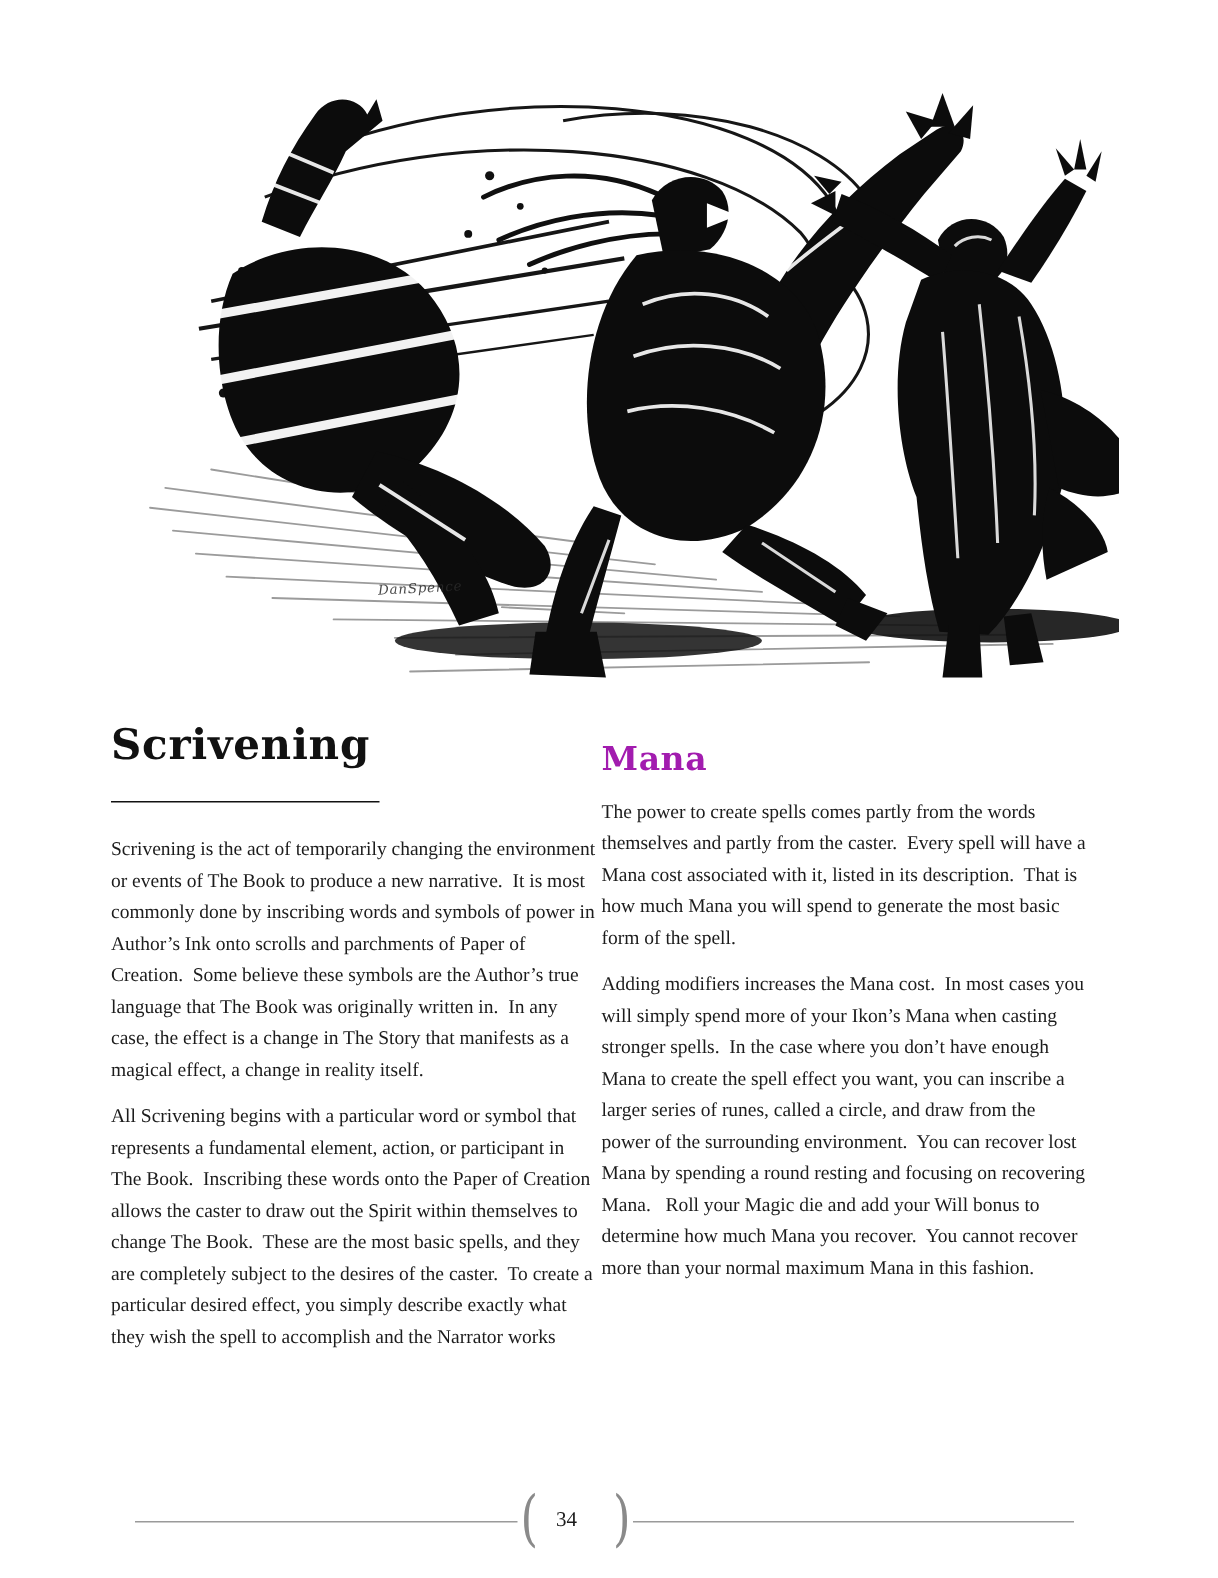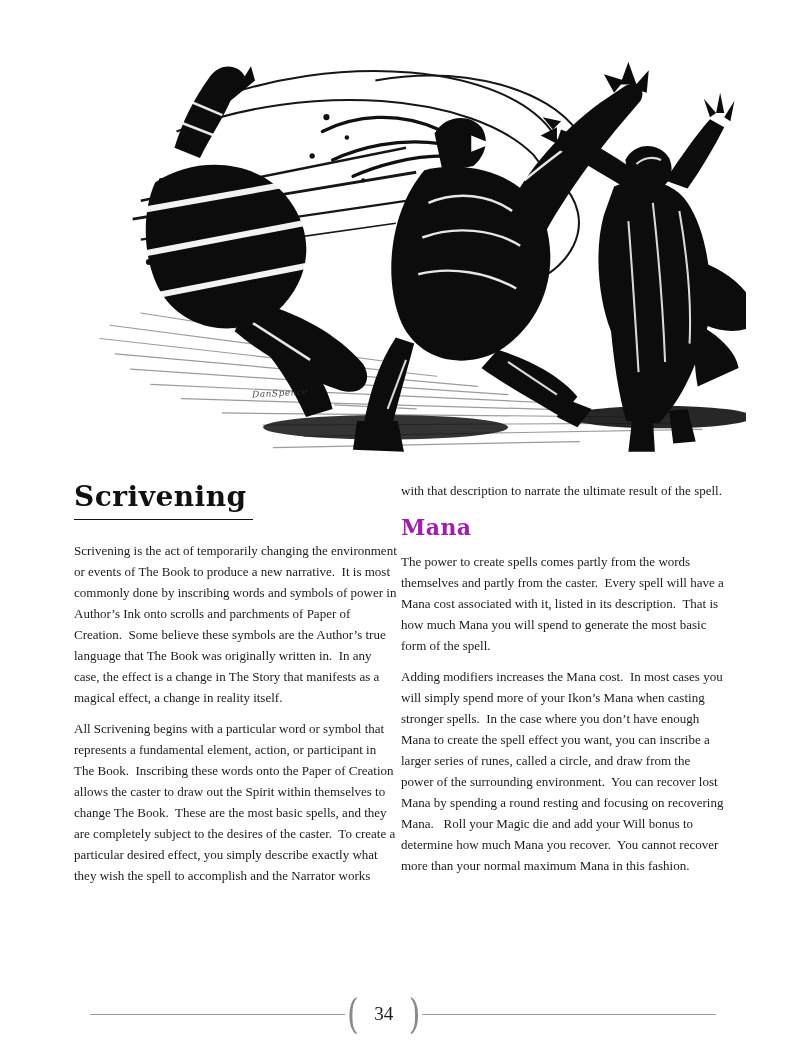--- a/index.html
+++ b/index.html
@@ -51,21 +51,21 @@
     font-weight:700;
     font-size:28px;
     letter-spacing:.5px;
     color:#111;
     margin:4px 0 20px 0;
     line-height:1.1;
   }
   h1.script .underlined{
     display:inline-block;
     border-bottom:1.5px solid #111;
-    padding-bottom:6px;
+    padding-bottom:21px;
     padding-right:6px;
   }
   h2.script{
     font-family:"DejaVu Serif", serif;
     font-weight:700;
     font-size:22px;
     letter-spacing:.4px;
     color:#a21caf;
     margin:14px 0 12px 0;
     line-height:1.1;
@@ -95,24 +95,24 @@
     font-family:"DejaVu Serif", serif;
     font-size:30px;
     color:#8a8a8a;
     transform:scaleY(1.35);
     line-height:1;
     font-weight:400;
     user-select:none;
   }
   .page-num{
     font-family:"Liberation Serif", serif;
-    font-size:19px;
+    font-size:14px;
     color:#1c1c1c;
     min-width:26px;
-    text-align:center;
+    text-align:left;
   }
 </style>
 </head>
 <body>
 
 <div class="page">
 
   <div class="artwork">
     <svg viewBox="0 0 660 400" xmlns="http://www.w3.org/2000/svg">
 
@@ -241,21 +241,20 @@
     <span class="signature">DanSpence</span>
   </div>
 
   <div class="col col-left">
     <h1 class="script"><span class="underlined">Scrivening</span></h1>
     <p>Scrivening is the act of temporarily changing the environment or events of The Book to produce a new narrative.  It is most commonly done by inscribing words and symbols of power in Author’s Ink onto scrolls and parchments of Paper of Creation.  Some believe these symbols are the Author’s true language that The Book was originally written in.  In any case, the effect is a change in The Story that manifests as a magical effect, a change in reality itself.</p>
     <p>All Scrivening begins with a particular word or symbol that represents a fundamental element, action, or participant in The Book.  Inscribing these words onto the Paper of Creation allows the caster to draw out the Spirit within themselves to change The Book.  These are the most basic spells, and they are completely subject to the desires of the caster.  To create a particular desired effect, you simply describe exactly what they wish the spell to accomplish and the Narrator works</p>
   </div>
 
   <div class="col col-right">
-    <p>with that description to narrate the ultimate result of the spell.</p>
     <h2 class="script">Mana</h2>
     <p>The power to create spells comes partly from the words themselves and partly from the caster.  Every spell will have a Mana cost associated with it, listed in its description.  That is how much Mana you will spend to generate the most basic form of the spell.</p>
     <p>Adding modifiers increases the Mana cost.  In most cases you will simply spend more of your Ikon’s Mana when casting stronger spells.  In the case where you don’t have enough Mana to create the spell effect you want, you can inscribe a larger series of runes, called a circle, and draw from the power of the surrounding environment.  You can recover lost Mana by spending a round resting and focusing on recovering Mana.   Roll your Magic die and add your Will bonus to determine how much Mana you recover.  You cannot recover more than your normal maximum Mana in this fashion.</p>
   </div>
 
   <div class="footer">
     <div class="rule rule-left"></div>
     <div class="page-num-group">
       <span class="bracket">(</span>
       <span class="page-num">34</span>

